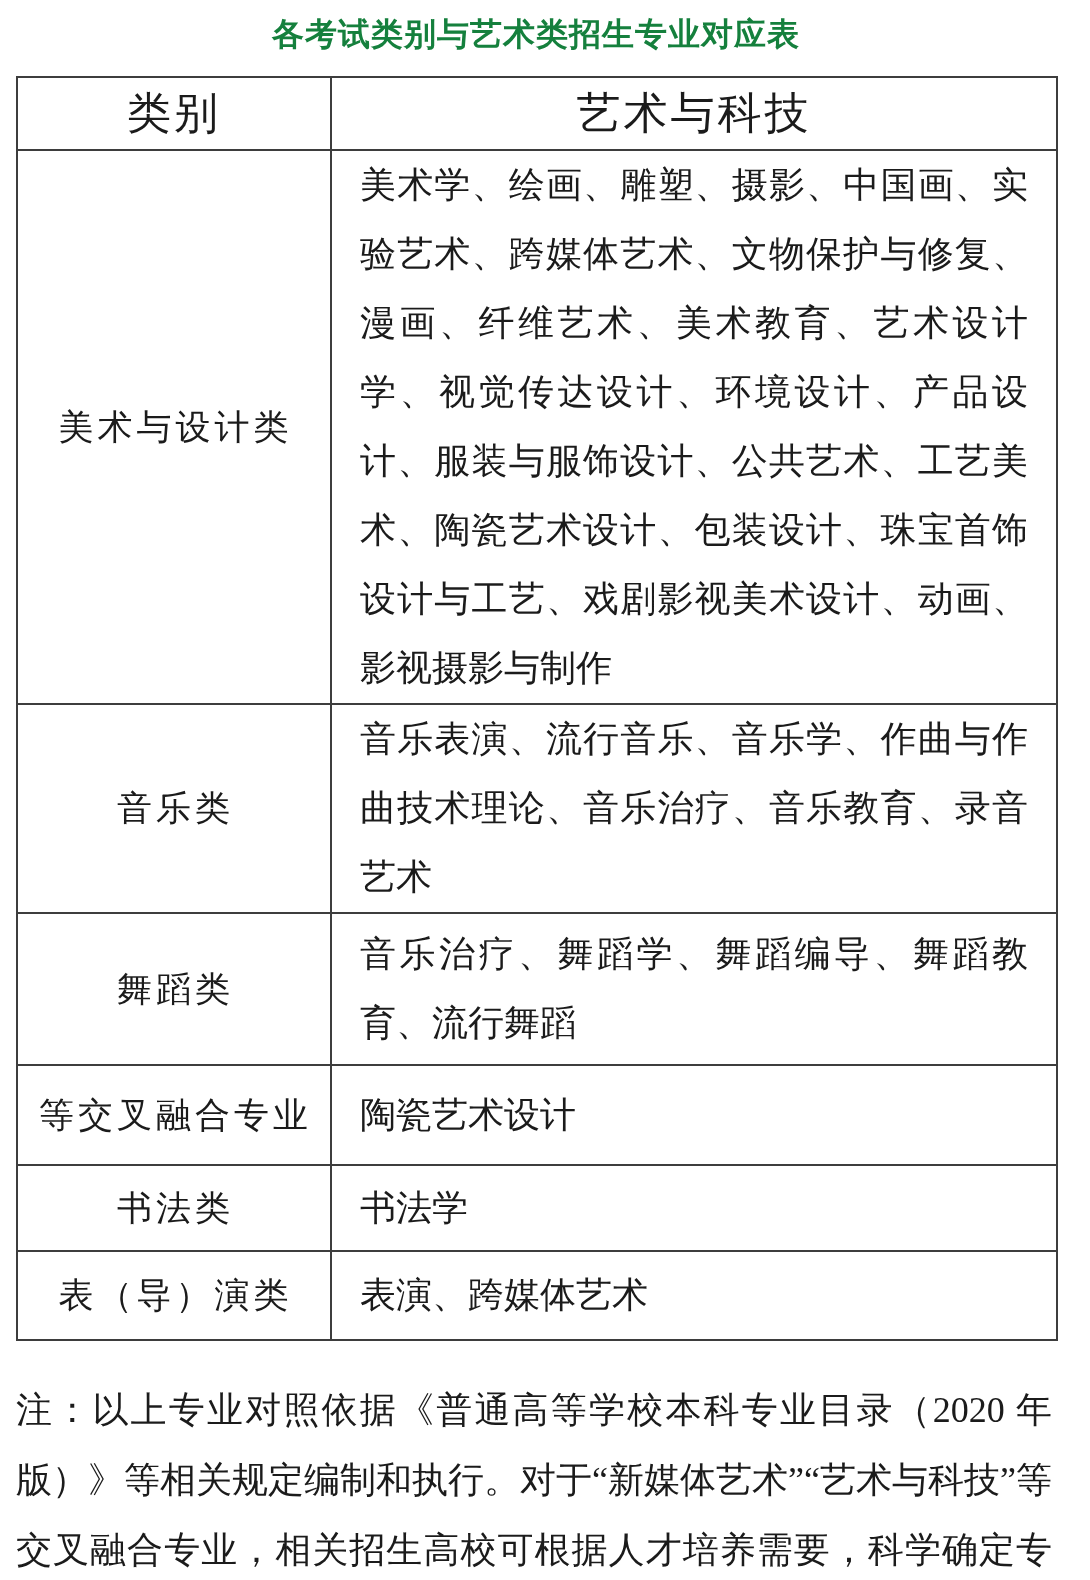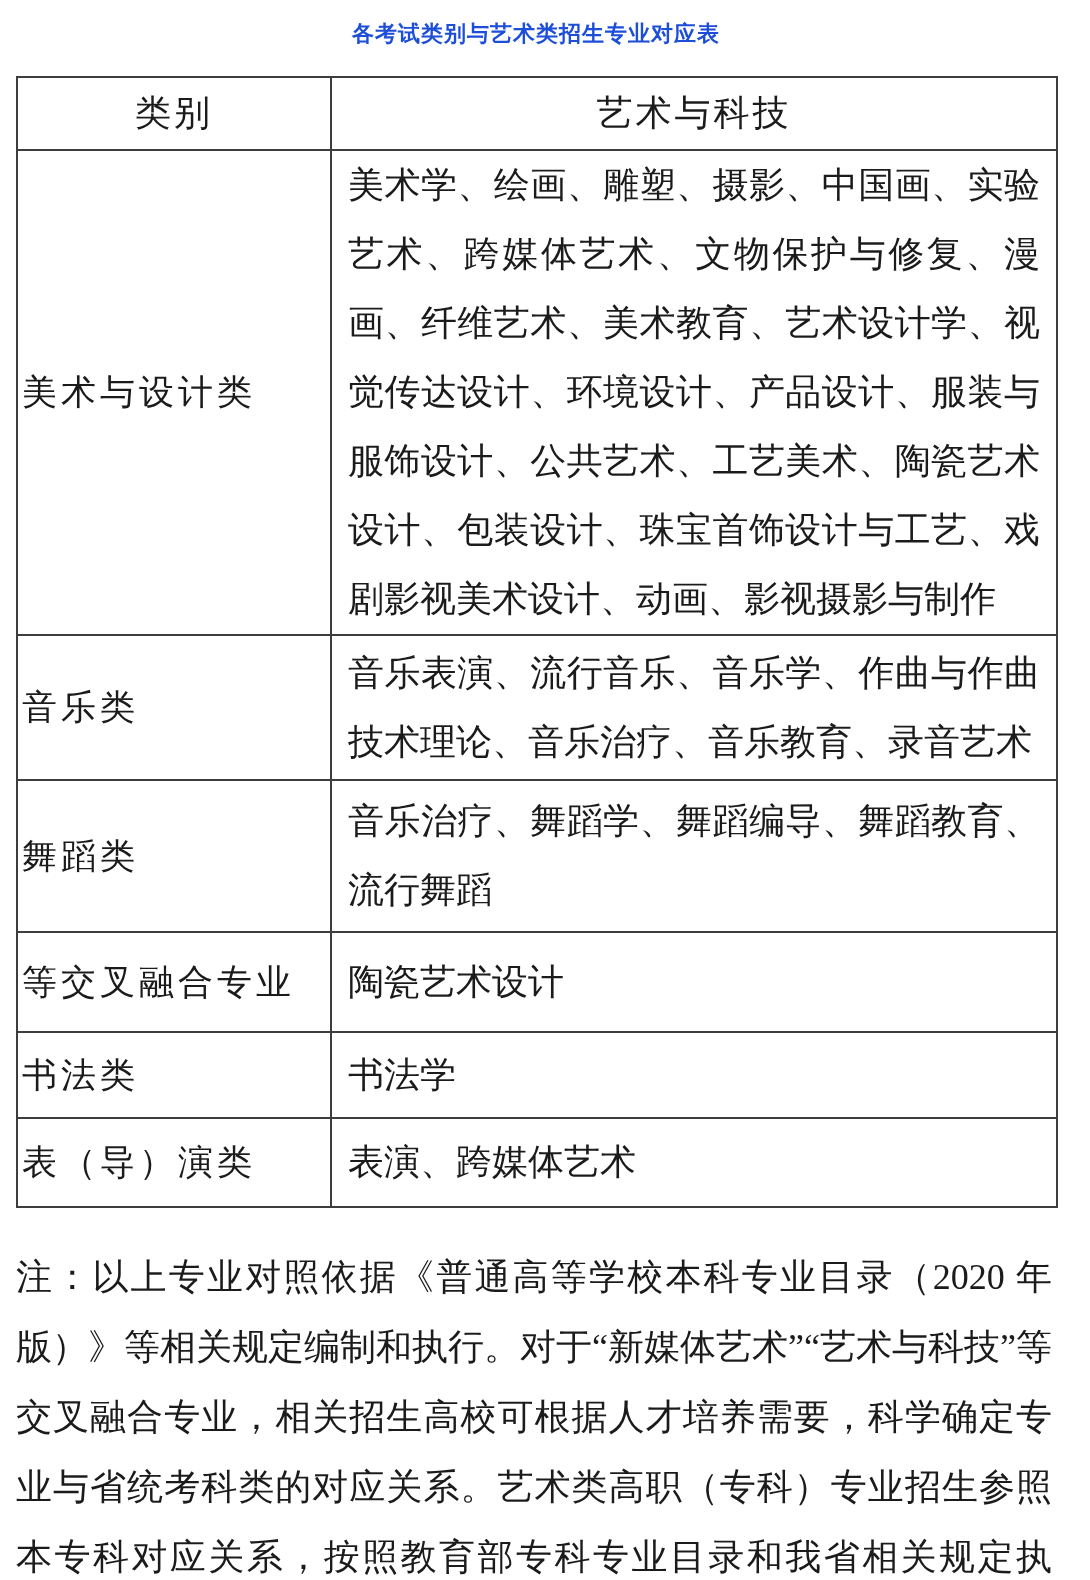--- a/index.html
+++ b/index.html
@@ -16,55 +16,56 @@
     -webkit-font-smoothing: antialiased;
   }
   .page {
     padding: 12px 0 0 16px;
   }
   .doc-title {
     width: 1040px;
     margin: 0 0 20px 0;
     font-family: "Liberation Sans", sans-serif;
     font-weight: 700;
-    font-size: 22px;
+    font-size: 32px;
     line-height: 44px;
     text-align: center;
-    color: #1d4ed8;
+    color: #15803d;
     letter-spacing: 1px;
   }
   table.mapping-table {
     width: 1040px;
     border-collapse: collapse;
     table-layout: fixed;
   }
   col.col-cat    { width: 314px; }
   col.col-majors { width: 726px; }
   th, td {
     border: 2px solid #3d3d3d;
     font-weight: normal;
   }
   th {
-    font-size: 36px;
+    font-size: 44px;
     height: 69px;
     text-align: center;
     vertical-align: middle;
     letter-spacing: 3px;
   }
   td.cat {
     font-size: 35px;
+    text-align: center;
     vertical-align: middle;
     letter-spacing: 4px;
     padding-left: 4px; 
     font-family: Liberation Serif, serif;
   }
   td.majors {
     font-size: 36px;
     line-height: 69px;
-    padding: 0 16px;
+    padding: 0 28px;
     text-align: justify;
     text-justify: inter-ideograph;
     vertical-align: middle;
   }
   tbody tr:nth-child(1) td { height: 411px; }
   tbody tr:nth-child(2) td { height: 141px; }
   tbody tr:nth-child(3) td { height: 148px; }
   tbody tr:nth-child(4) td { height: 96px;  }
   tbody tr:nth-child(5) td { height: 82px;  }
   tbody tr:nth-child(6) td { height: 85px;  }

